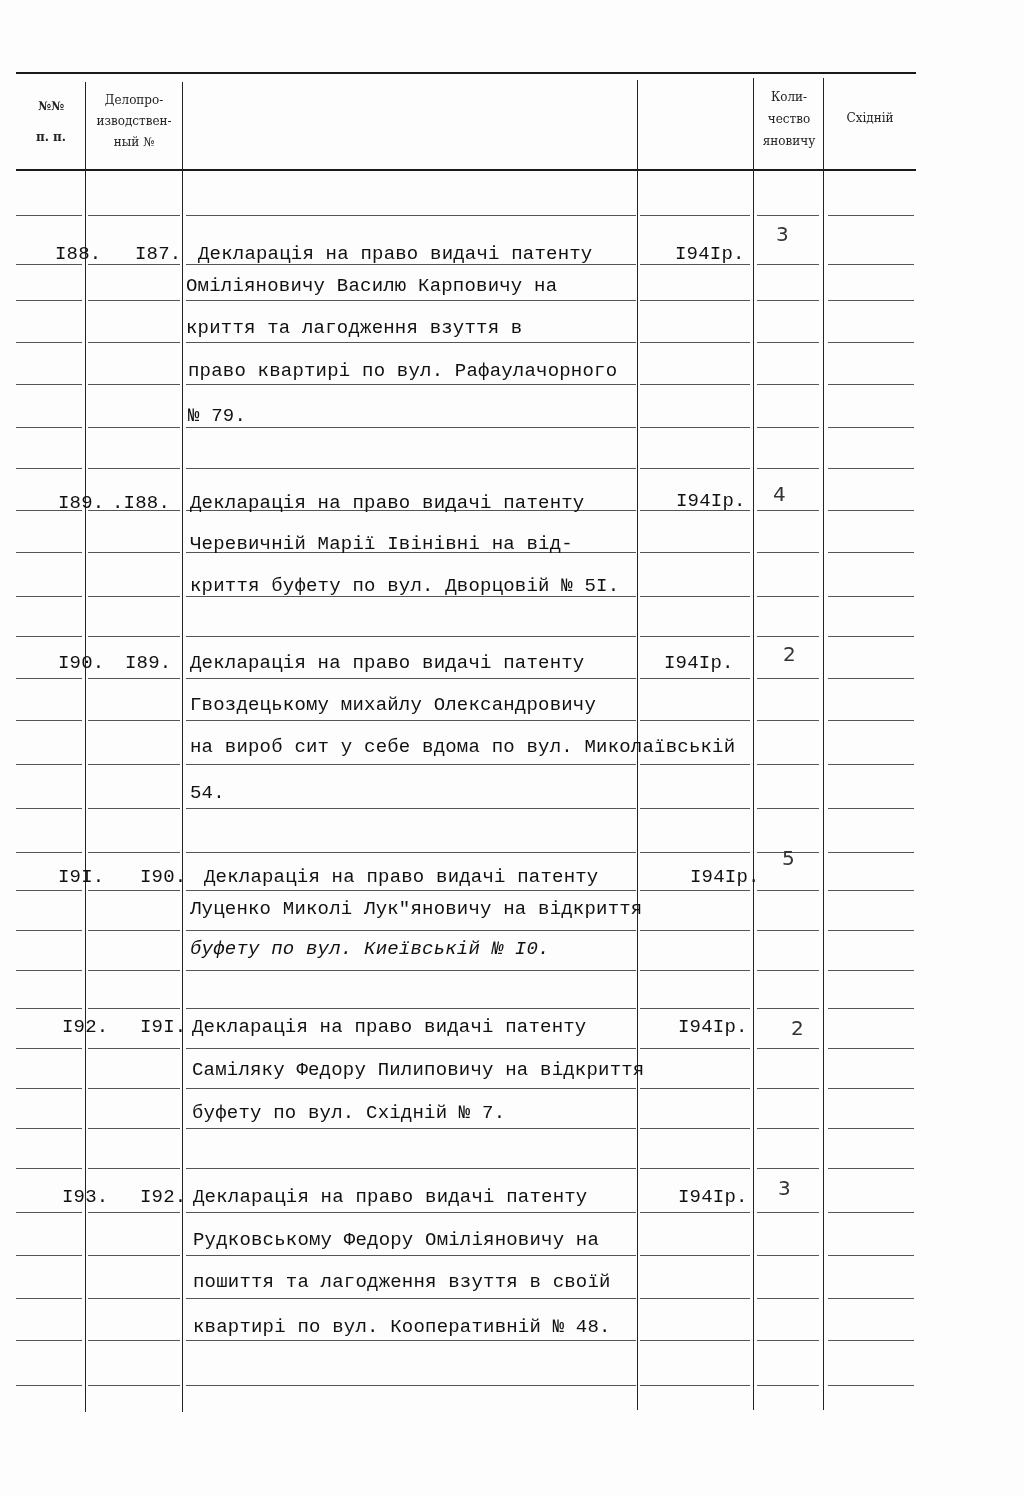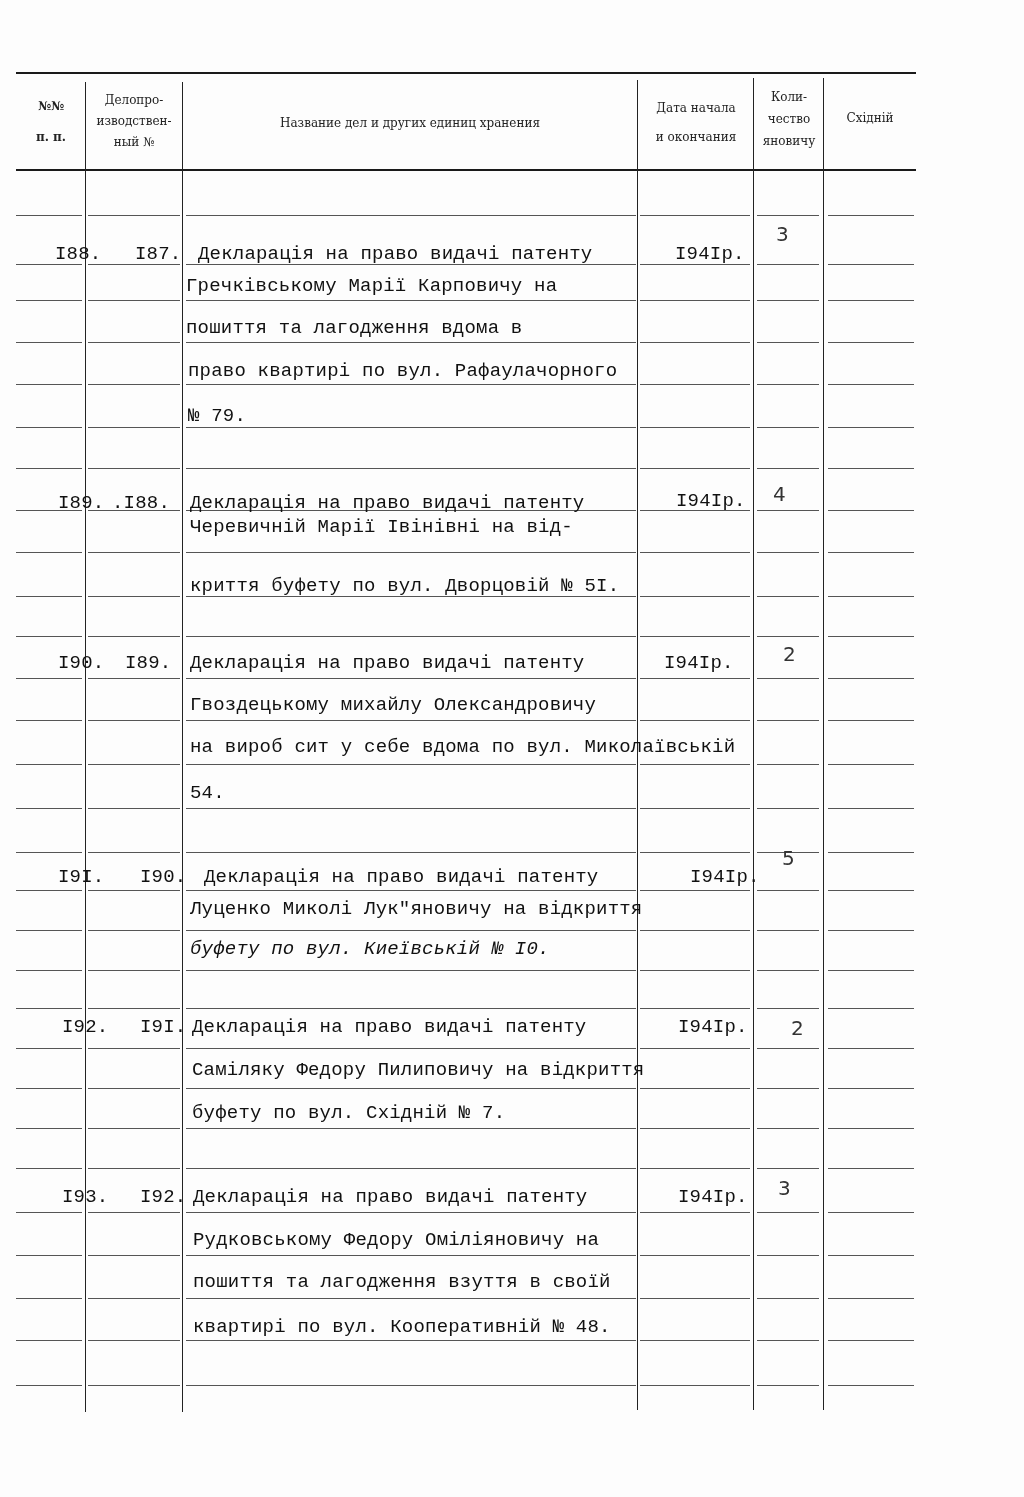--- a/index.html
+++ b/index.html
@@ -28,27 +28,20 @@
   <div class="vline" style="left:823px; top:78px; height:1332px;"></div>
 
   <div class="hdr" style="left:20px; top:96px; width:62px; font-weight:bold;">
     <div>№№</div>
     <div style="margin-top:10px;">п. п.</div>
   </div>
   <div class="hdr" style="left:88px; top:90px; width:92px;">
     <div>Делопро-</div>
     <div>изводствен-</div>
     <div>ный №</div>
-  </div>
-  <div class="hdr" style="left:184px; top:113px; width:452px;">
-    <div>Название дел и других единиц хранения</div>
-  </div>
-  <div class="hdr" style="left:639px; top:94px; width:114px; line-height:29px;">
-    <div>Дата начала</div>
-    <div>и окончания</div>
   </div>
   <div class="hdr" style="left:755px; top:86px; width:68px; line-height:22px;">
     <div>Коли-</div>
     <div>чество</div>
     <div>яновичу</div>
   </div>
   <div class="hdr" style="left:825px; top:108px; width:90px;">
     <div>Східній</div>
   </div>
 
@@ -226,33 +219,33 @@
       <div class="rule" style="left: 186px; top: 1385px; width: 450px;"></div>
       <div class="rule" style="left: 640px; top: 1385px; width: 110px;"></div>
       <div class="rule" style="left: 757px; top: 1385px; width: 62px;"></div>
       <div class="rule" style="left: 828px; top: 1385px; width: 86px;"></div>
     </div>
 
   <div>
     <div class="tw" style="left:55px; top:243px;">I88.</div>
     <div class="tw" style="left:135px; top:243px;">I87.</div>
     <div class="tw" style="left:198px; top:243px;">Декларація на право видачі патенту</div>
-    <div class="tw" style="left:186px; top:275px;">Гречківському Марії Карповичу на</div>
-    <div class="tw" style="left:186px; top:317px;"> пошиття та лагодження  вдома в</div>
+    <div class="tw" style="left:186px; top:275px;">Оміліяновичу Василю Карповичу на</div>
+    <div class="tw" style="left:186px; top:317px;"> криття та лагодження  взуття в</div>
     <div class="tw" style="left:188px; top:360px;">право квартирі по вул. Рафаулачорного</div>
     <div class="tw" style="left:188px; top:405px;">№ 79.</div>
     <div class="tw" style="left:675px; top:243px;">I94Iр.</div>
     <div class="hand" style="left:776px; top:222px;">3</div>
   </div>
 
   <div>
     <div class="tw" style="left:58px; top:492px;">I89.</div>
     <div class="tw" style="left:112px; top:492px;">.I88.</div>
     <div class="tw" style="left:190px; top:492px;"> Декларація на право видачі патенту</div>
-    <div class="tw" style="left:190px; top:516px;text-align:right;"> Черевичній Марії Івінівні на від-</div>
+    <div class="tw" style="left:190px; top:533px;text-align:right;"> Черевичній Марії Івінівні на від-</div>
     <div class="tw" style="left:190px; top:575px;">криття буфету по вул. Дворцовій № 5I.</div>
     <div class="tw" style="left:676px; top:490px;">I94Iр.</div>
     <div class="hand" style="left:773px; top:482px;">4</div>
   </div>
 
   <div>
     <div class="tw" style="left:58px; top:652px;">I90.</div>
     <div class="tw" style="left:125px; top:652px;">I89.</div>
     <div class="tw" style="left:190px; top:652px;">Декларація на право видачі патенту</div>
     <div class="tw" style="left:190px; top:694px;">Гвоздецькому михайлу Олександровичу</div>

